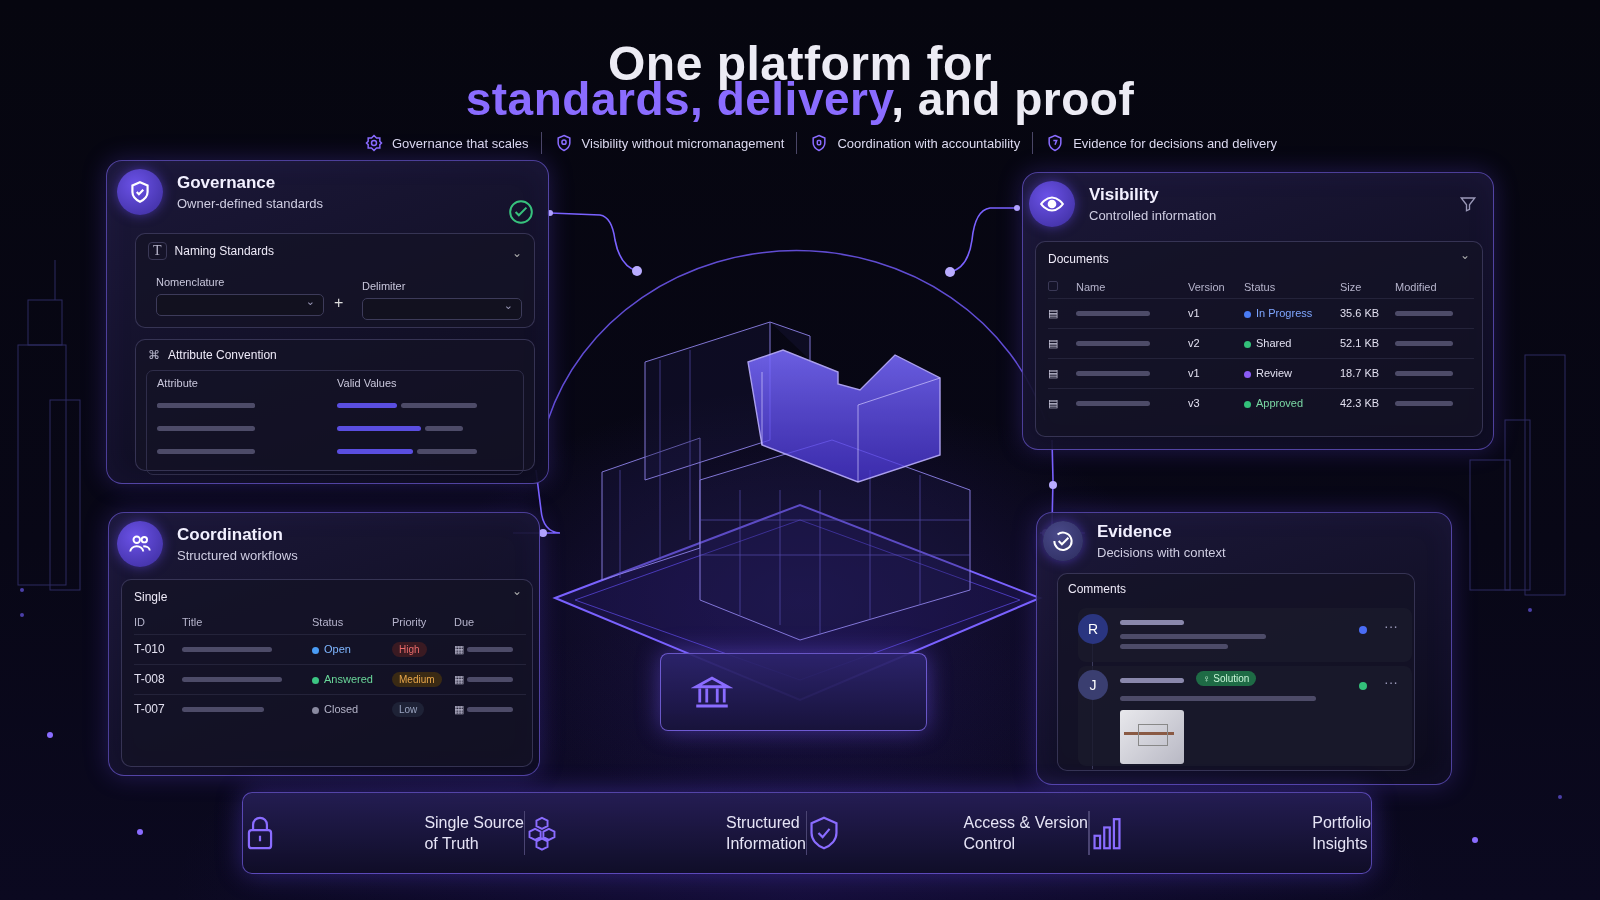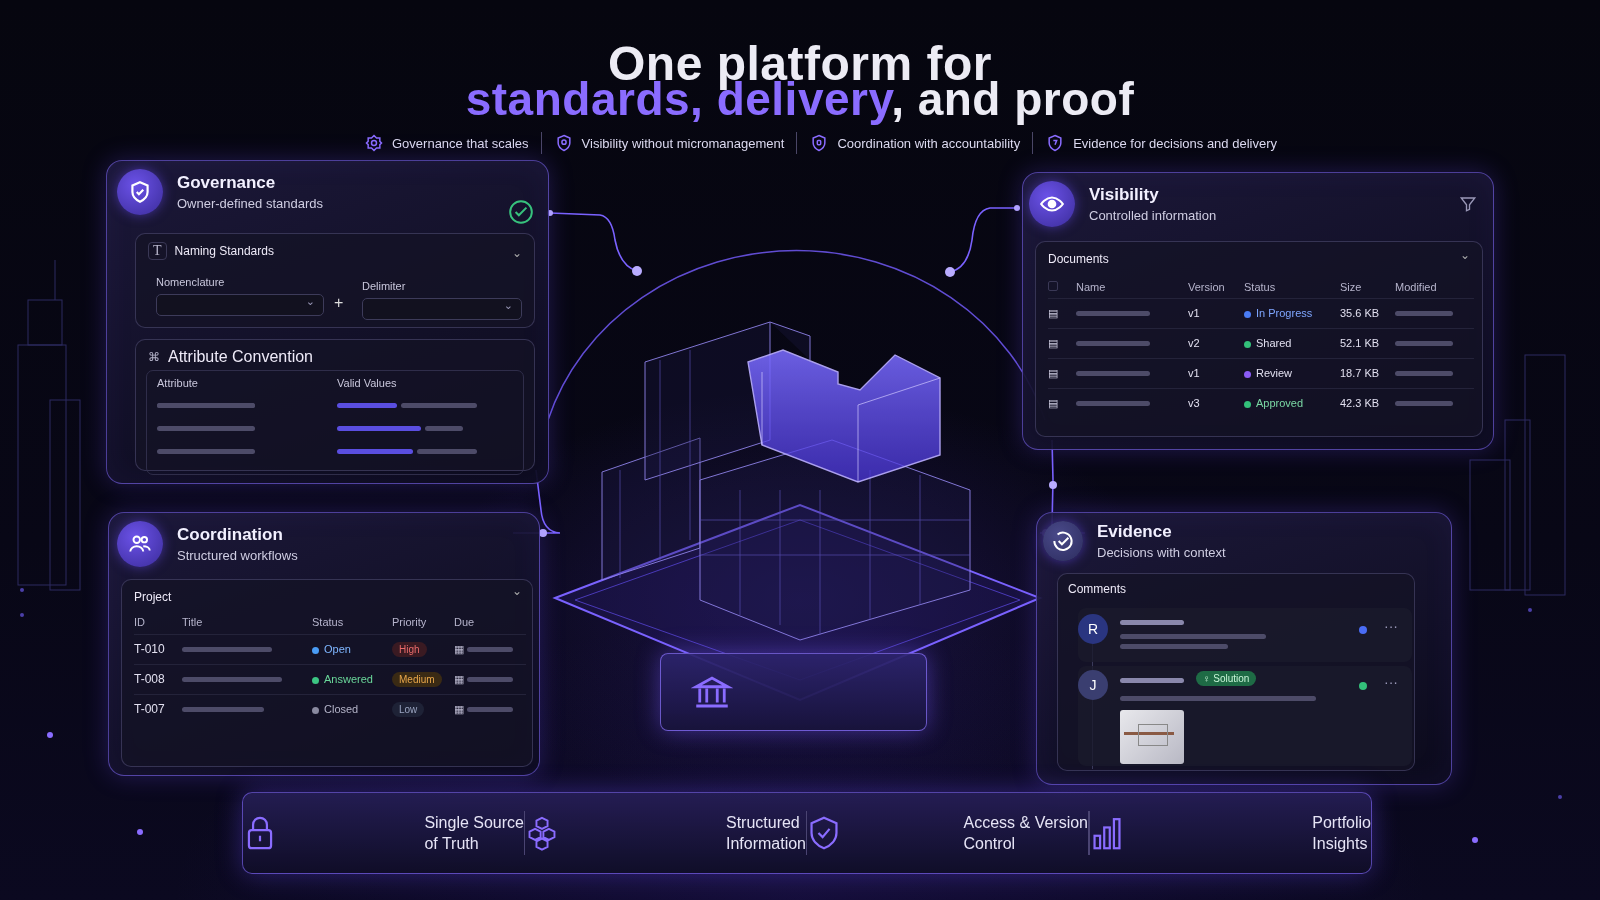--- a/index.html
+++ b/index.html
@@ -195,21 +195,21 @@
     <div class="lbl" style="position:absolute;left:20px;top:42px">Nomenclature</div>
     <div class="sel" style="left:20px;top:60px;width:168px"></div>
     <div style="position:absolute;left:198px;top:60px;font-size:16px;color:#ddd">+</div>
     <div class="lbl" style="position:absolute;left:226px;top:46px">Delimiter</div>
     <div class="sel" style="left:226px;top:64px;width:160px"></div>
   </div>
 
   <div class="inner" style="left:28px;top:178px;width:400px;height:132px">
     <div style="position:absolute;left:12px;top:8px;display:flex;gap:8px;align-items:center">
       <span style="font-size:12px;color:#b8b6cc">⌘</span>
-      <span class="lbl" style="font-size:16px;color:#eeeaf8">Attribute Convention</span>
+      <span class="lbl" style="font-size:12px;color:#eeeaf8">Attribute Convention</span>
     </div>
     <div style="position:absolute;left:10px;top:30px;width:378px;height:105px;border:1px solid #2f2d4a;border-radius:7px">
       <div class="lbl" style="position:absolute;left:10px;top:6px">Attribute</div>
       <div class="lbl" style="position:absolute;left:190px;top:6px">Valid Values</div>
       <div style="position:absolute;left:10px;top:32px" class="bar">
           <div style="width:98px"></div>
         </div>
       <div class="bar" style="position:absolute;left:10px;top:32px;width:98px"></div>
       <div class="bar p" style="position:absolute;left:190px;top:32px;width:60px"></div>
       <div class="bar" style="position:absolute;left:254px;top:32px;width:76px"></div>
@@ -315,21 +315,21 @@
           <circle cx="16" cy="8" r="2.5"></circle>
           <path d="M3 19c0-3 3-5 6-5s6 2 6 5M15 14c3 0 6 1.5 6 4"></path>
         </svg>
     </div>
     <div>
       <div class="ttl">Coordination</div>
       <div class="sub">Structured workflows</div>
     </div>
   </div>
   <div class="inner" style="left:12px;top:66px;width:412px;height:188px">
-    <div style="position:absolute;left:12px;top:10px;font-size:12px;color:#eeeaf8">Project</div>
+    <div style="position:absolute;left:12px;top:10px;font-size:12px;color:#eeeaf8">Single</div>
     <span style="position:absolute;right:10px;top:4px;color:#aaa;font-size:12px">⌄</span>
     <table style="position:absolute;left:12px;top:30px;width:392px">
       <thead>
           <tr style="height:24px">
         <th style="width:48px">ID</th>
         <th style="width:130px">Title</th>
         <th style="width:80px">Status</th>
         <th style="width:62px">Priority</th>
         <th>Due</th>
       </tr>

